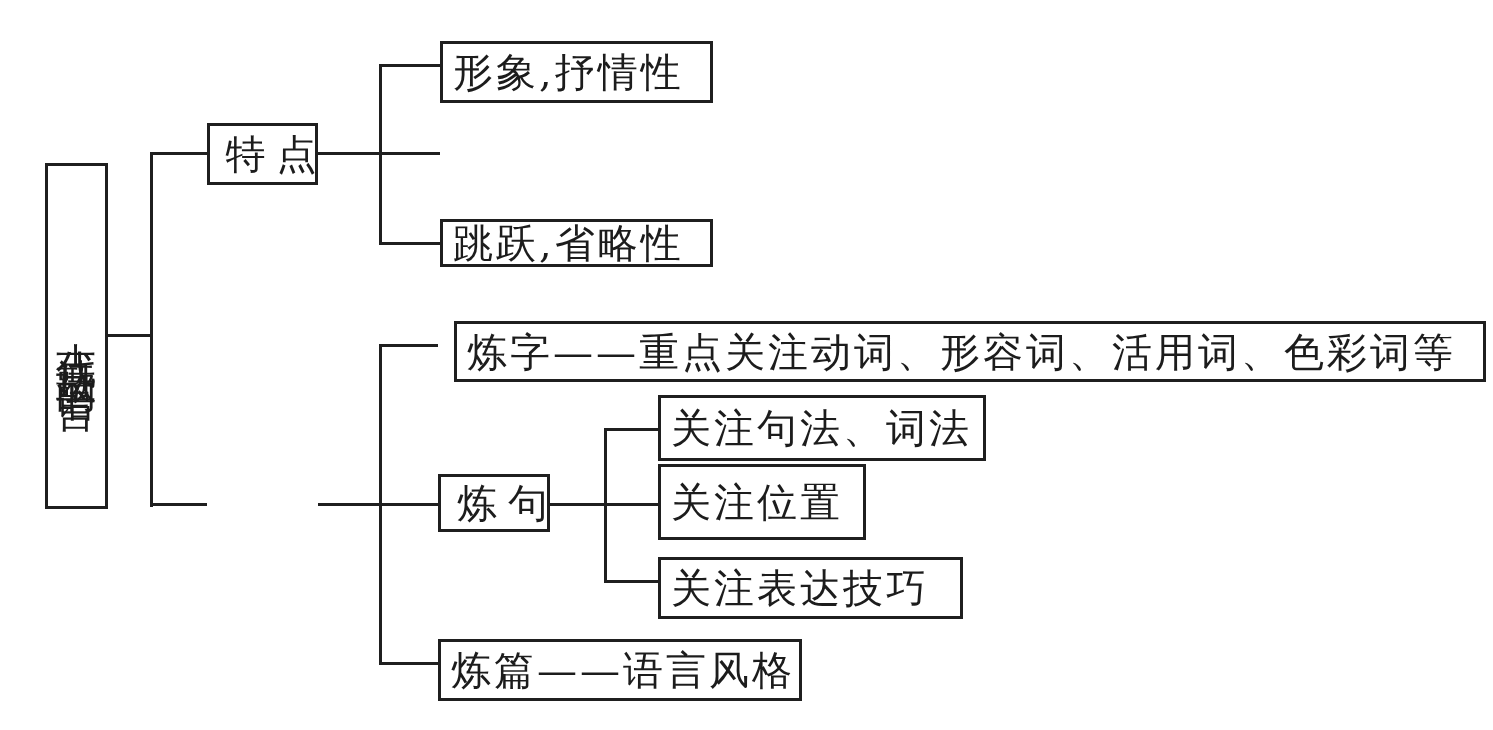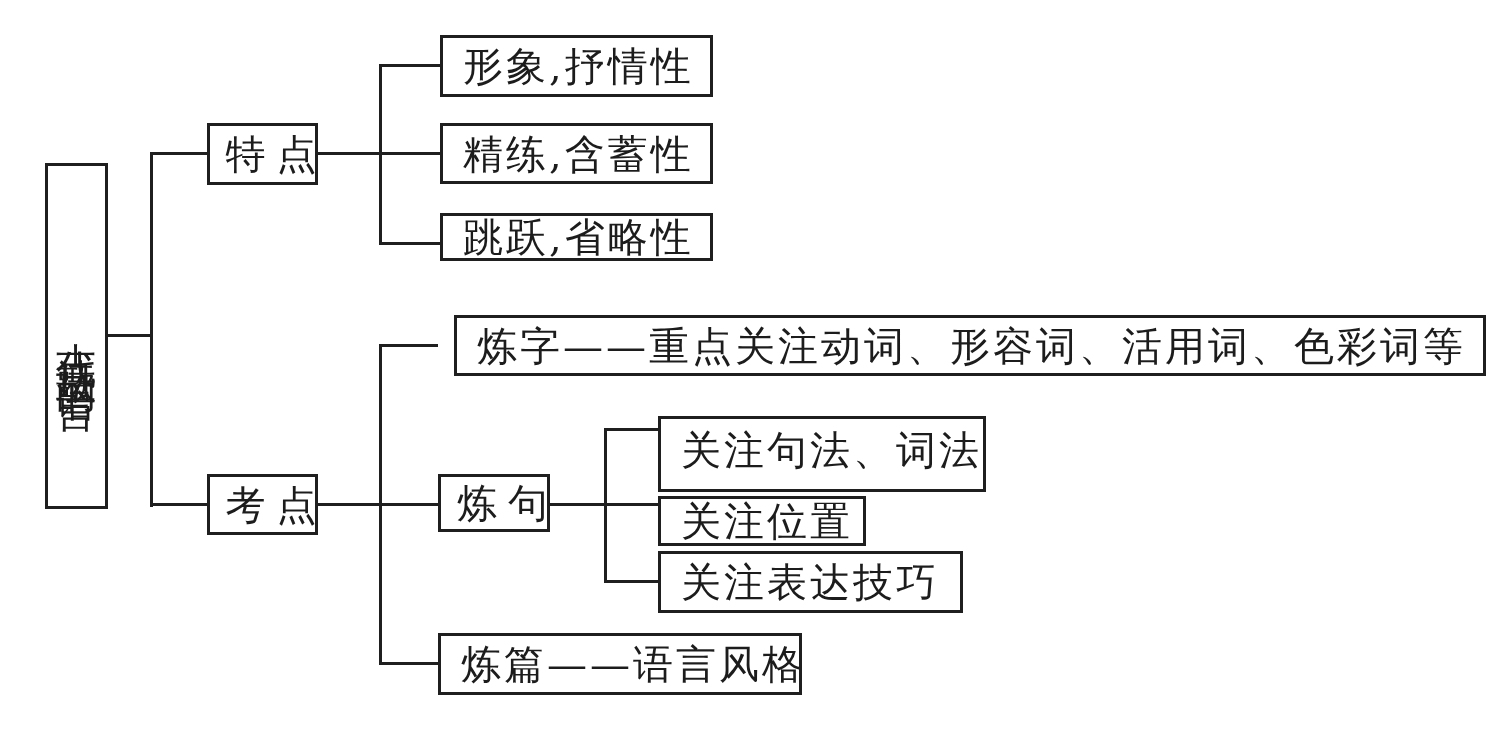--- a/index.html
+++ b/index.html
@@ -23,22 +23,23 @@
     background: #ffffff;
     color: #1c1c1c;
     font-size: 40px;
     line-height: 1;
     display: flex;
     align-items: center;
     white-space: nowrap;
     overflow: hidden;
   }
   .h-node {
-    padding: 0 20px;
+    padding: 0 10px;
     letter-spacing: 3px;
+    margin-top: 6px;
   }
   .pair {
     justify-content: center;
     letter-spacing: 11px;
     padding-left: 28px; 
     text-align: right;
   }
   .v-node {
     writing-mode: vertical-rl;
     text-orientation: upright;
@@ -55,37 +56,35 @@
 </style>
 </head>
 <body>
 
 <div class="stage">
 
   <div class="node v-node" style="left:45px; top:163px; width:63px; height:346px;">古代诗歌的语言</div>
 
   <div class="node pair" style="left:207px; top:123px; width:111px; height:62px;">特点</div>
 
-  <div class="node pair" style="left:207px; top:474px; width:111px; height:61px;">考点</div>
 
   <div class="node h-node" style="left:440px; top:35px; width:273px; height:62px;">形象,抒情性</div>
 
-  <div class="node h-node" style="left:440px; top:123px; width:273px; height:61px;">精练,含蓄性</div>
 
   <div class="node h-node" style="left:440px; top:213px; width:273px; height:48px;">跳跃,省略性</div>
 
   <div class="node h-node" style="left:454px; top:315px; width:1032px; height:61px;">炼字——重点关注动词、形容词、活用词、色彩词等</div>
 
   <div class="node pair" style="left:438px; top:474px; width:112px; height:58px;">炼句</div>
 
   <div class="node h-node" style="left:438px; top:633px; width:364px; height:62px;">炼篇——语言风格</div>
 
-  <div class="node h-node" style="left:658px; top:416px; width:328px; height:76px;font-family:Liberation Mono, monospace;">关注句法、词法</div>
+  <div class="node h-node" style="left:658px; top:389px; width:328px; height:66px;">关注句法、词法</div>
 
-  <div class="node h-node" style="left:658px; top:496px; width:208px; height:50px;">关注位置</div>
+  <div class="node h-node" style="left:658px; top:458px; width:208px; height:76px;">关注位置</div>
 
   <div class="node h-node" style="left:658px; top:551px; width:305px; height:62px;">关注表达技巧</div>
 
   <div class="line hl" style="left:105px; top:334px; width:47px;"></div>
   <div class="line vl" style="left:150px; top:152px; height:355px;"></div>
   <div class="line hl" style="left:150px; top:152px; width:57px;"></div>
   <div class="line hl" style="left:150px; top:503px; width:57px;"></div>
 
   <div class="line hl" style="left:318px; top:152px; width:122px;"></div>
   <div class="line vl" style="left:379px; top:64px; height:181px;"></div>

